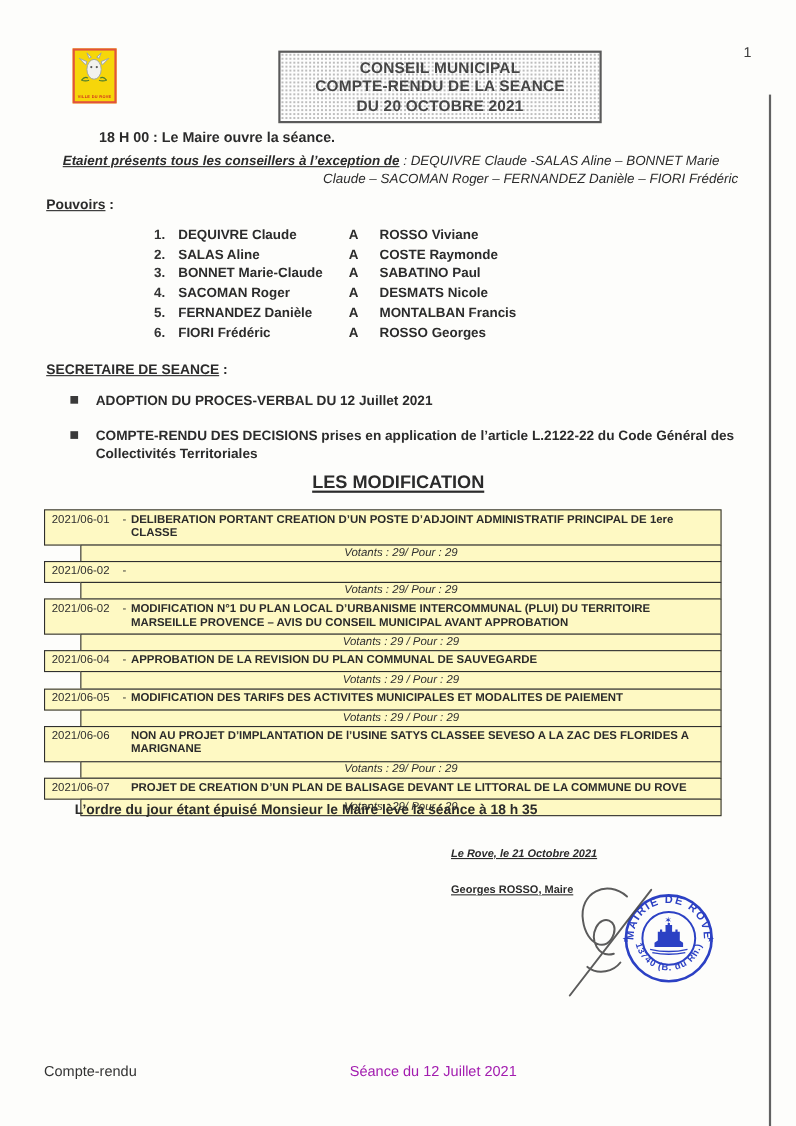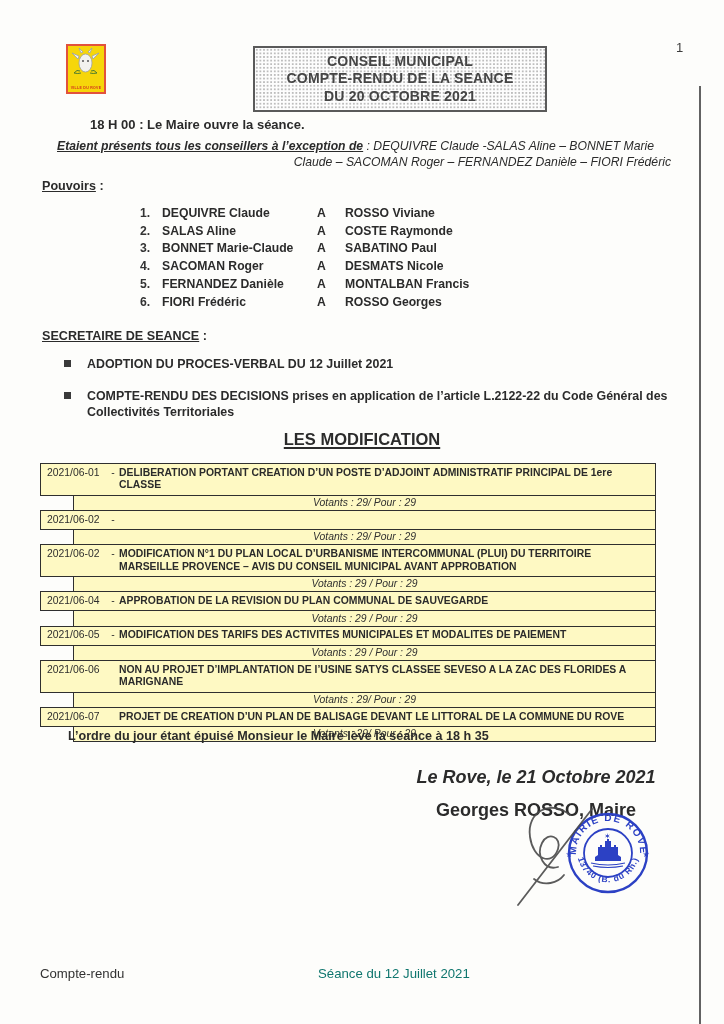--- a/index.html
+++ b/index.html
@@ -64,29 +64,29 @@
   .table{left:40px; top:464px; width:616px; font-size:10.4px;}
   .trow{border:1px solid #2f2f2f; margin-top:-1px; background:#fef9c3;}
   .trow.title{display:flex; padding:2.5px 4px 2.5px 6px; line-height:12.8px;}
   .trow.title .ref{width:60px; flex:none; color:#2e2e2e;}
   .trow.title .sep{width:12px; flex:none; text-align:center; color:#2e2e2e;}
   .trow.title .ttl{flex:1; font-weight:bold;}
   .trow.votes{text-align:center; font-style:italic; padding:1.5px 4px; line-height:11.5px; color:#303030;margin-left:33px;}
 
   .closing-line{left:42px; top:729px; font-size:12.6px; font-weight:bold;padding-left:26px;}
 
-  .sign-block{left:410px; top:769px; width:252px; text-align:center; font-size:18px; line-height:16.5px;}
+  .sign-block{left:410px; top:769px; width:252px; text-align:left; font-size:10px; line-height:16.5px;text-decoration:underline;}
   .sign-block .place{font-weight:bold; font-style:italic;}
   .sign-block .who{font-weight:bold;margin-top:16px;}
 
   .stamp{left:558px; top:803px;}
   .signature{left:500px; top:797px;}
 
   .footer-left{left:40px; top:966px; font-size:13.2px; color:#323232;}
-  .footer-center{left:318px; top:966px; font-size:13.2px; color:#0f766e;}
+  .footer-center{left:318px; top:966px; font-size:13.2px; color:#a21caf;}
 </style>
 </head>
 <body>
 
 <div class="page">
 
   <div class="abs scan-line"></div>
 
   <div class="abs logo">
     <svg width="33" height="38" viewBox="0 0 33 38">

